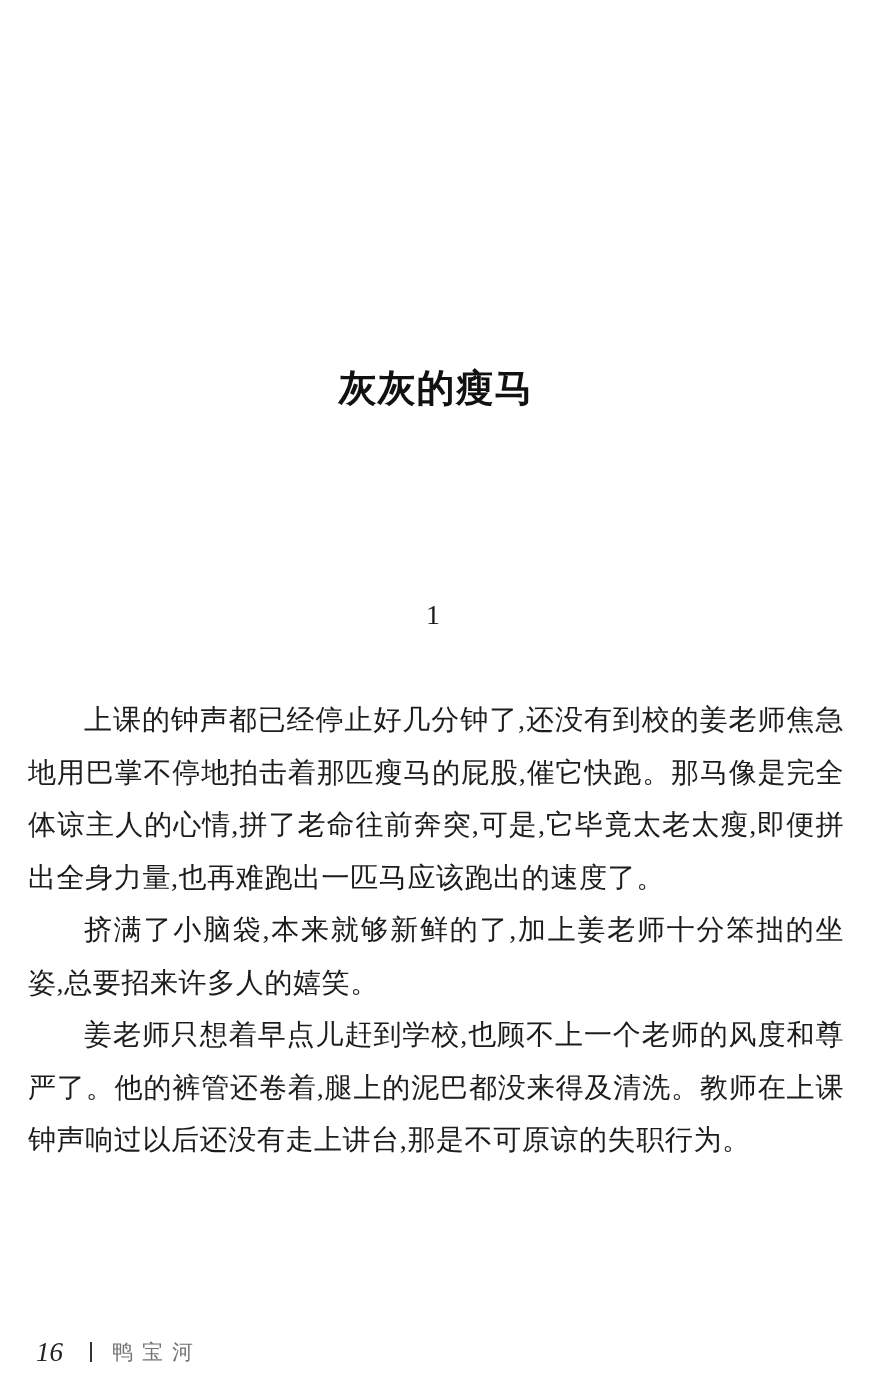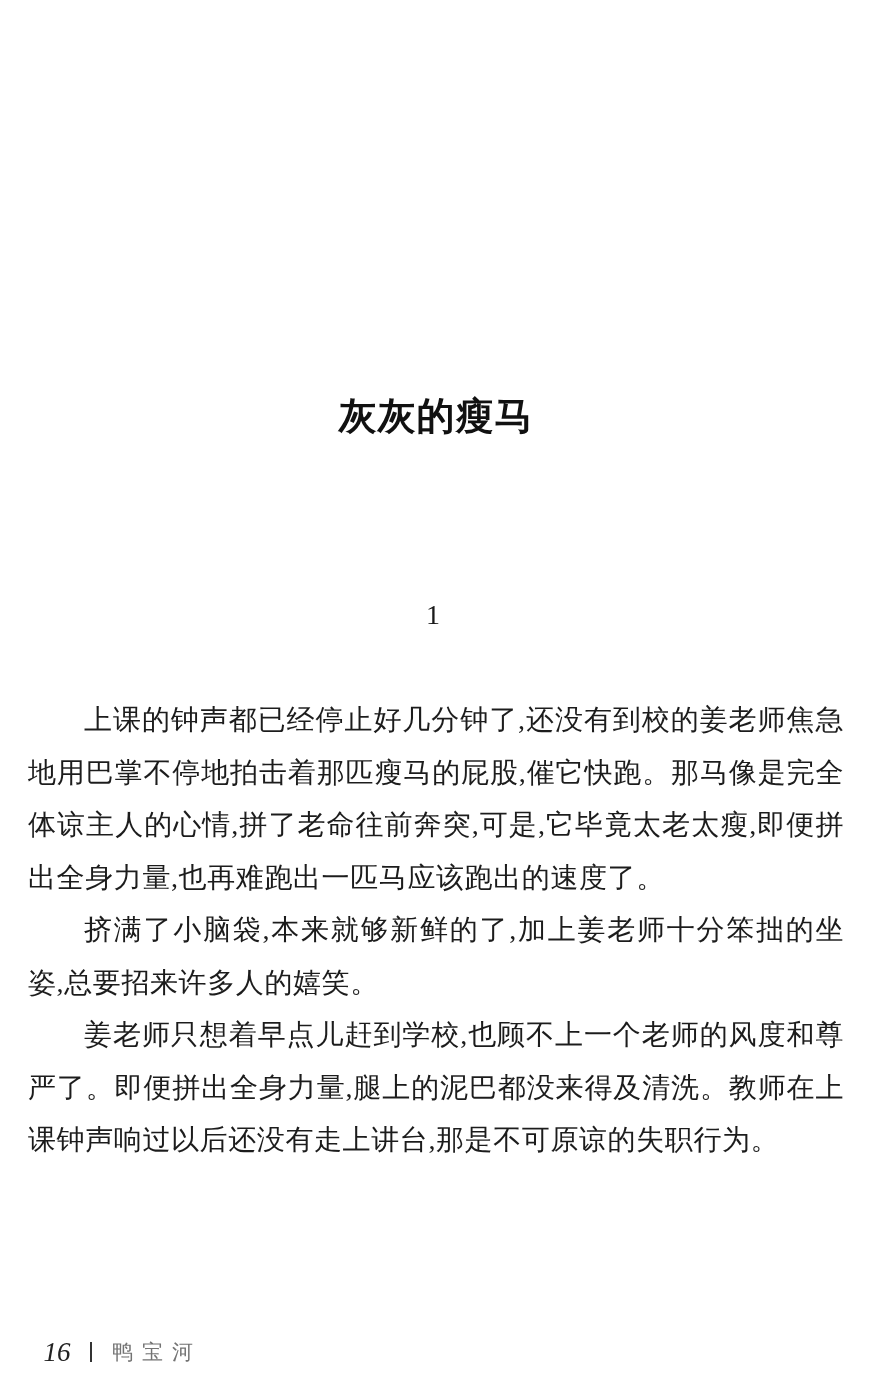--- a/index.html
+++ b/index.html
@@ -9,21 +9,21 @@
   }
   body {
     width: 872px;
     height: 1391px;
     position: relative;
     overflow: hidden;
     color: #1a1a1a;
   }
   .title {
     position: absolute;
-    top: 390px;
+    top: 362px;
     left: 0;
     width: 872px;
     text-align: center;
     font-family: "DejaVu Sans", "Liberation Sans", sans-serif;
     font-weight: bold;
     font-size: 38px;
     line-height: 52px;
     letter-spacing: 1px;
     color: #111111;
   }
@@ -63,21 +63,20 @@
     height: 36px;
     display: flex;
     align-items: center;
   }
   .page-number {
     font-family: "Liberation Serif", "DejaVu Serif", serif;
     font-style: italic;
     font-size: 27px;
     color: #222222;
     width: 42px;
-    text-align: center;
   }
   .footer-divider {
     width: 2px;
     height: 20px;
     background: #333333;
     margin: 0 20px 0 12px;
   }
   .book-title {
     font-family: "DejaVu Sans", "Liberation Sans", sans-serif;
     font-size: 21px;
@@ -88,20 +87,20 @@
 </head>
 <body>
 
 <div class="title">灰灰的瘦马</div>
 
 <div class="chapter-num">1</div>
 
 <div class="body-text">
   <p>上课的钟声都已经停止好几分钟了,还没有到校的姜老师焦急地用巴掌不停地拍击着那匹瘦马的屁股,催它快跑。那马像是完全体谅主人的心情,拼了老命往前奔突,可是,它毕竟太老太瘦,即便拼出全身力量,也再难跑出一匹马应该跑出的速度了。</p>
   <p>挤满了小脑袋,本来就够新鲜的了,加上姜老师十分笨拙的坐姿,总要招来许多人的嬉笑。</p>
-  <p>姜老师只想着早点儿赶到学校,也顾不上一个老师的风度和尊严了。即便拼出全身力量,腿上的泥巴都没来得及清洗。教师在上课钟声响过以后还没有走上讲台,那是不可原谅的失职行为。</p>
+  <p>姜老师只想着早点儿赶到学校,也顾不上一个老师的风度和尊严了。他的裤管还卷着,腿上的泥巴都没来得及清洗。教师在上课钟声响过以后还没有走上讲台,那是不可原谅的失职行为。</p>
 </div>
 
 <div class="footer">
   <span class="page-number">16</span>
   <span class="footer-divider"></span>
   <span class="book-title">鸭宝河</span>
 </div>
 
 </body></html>

